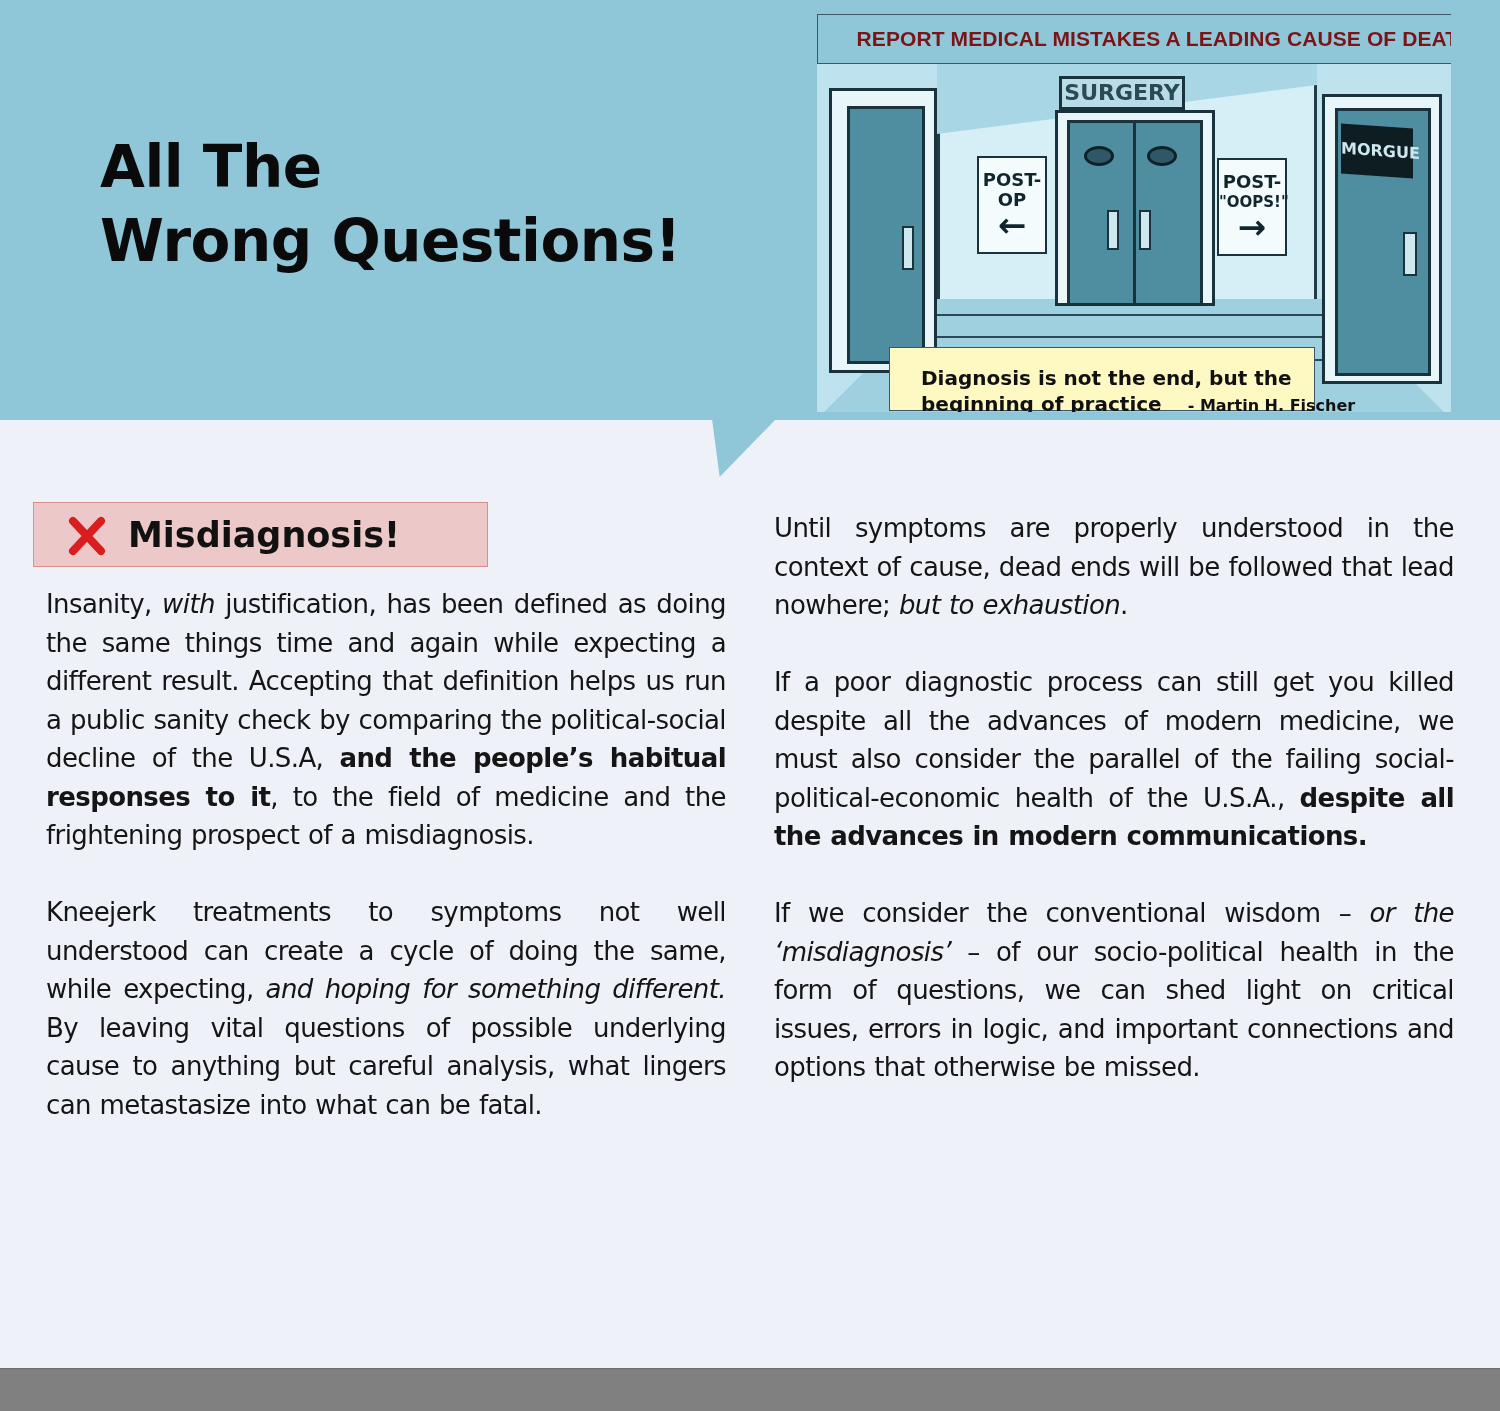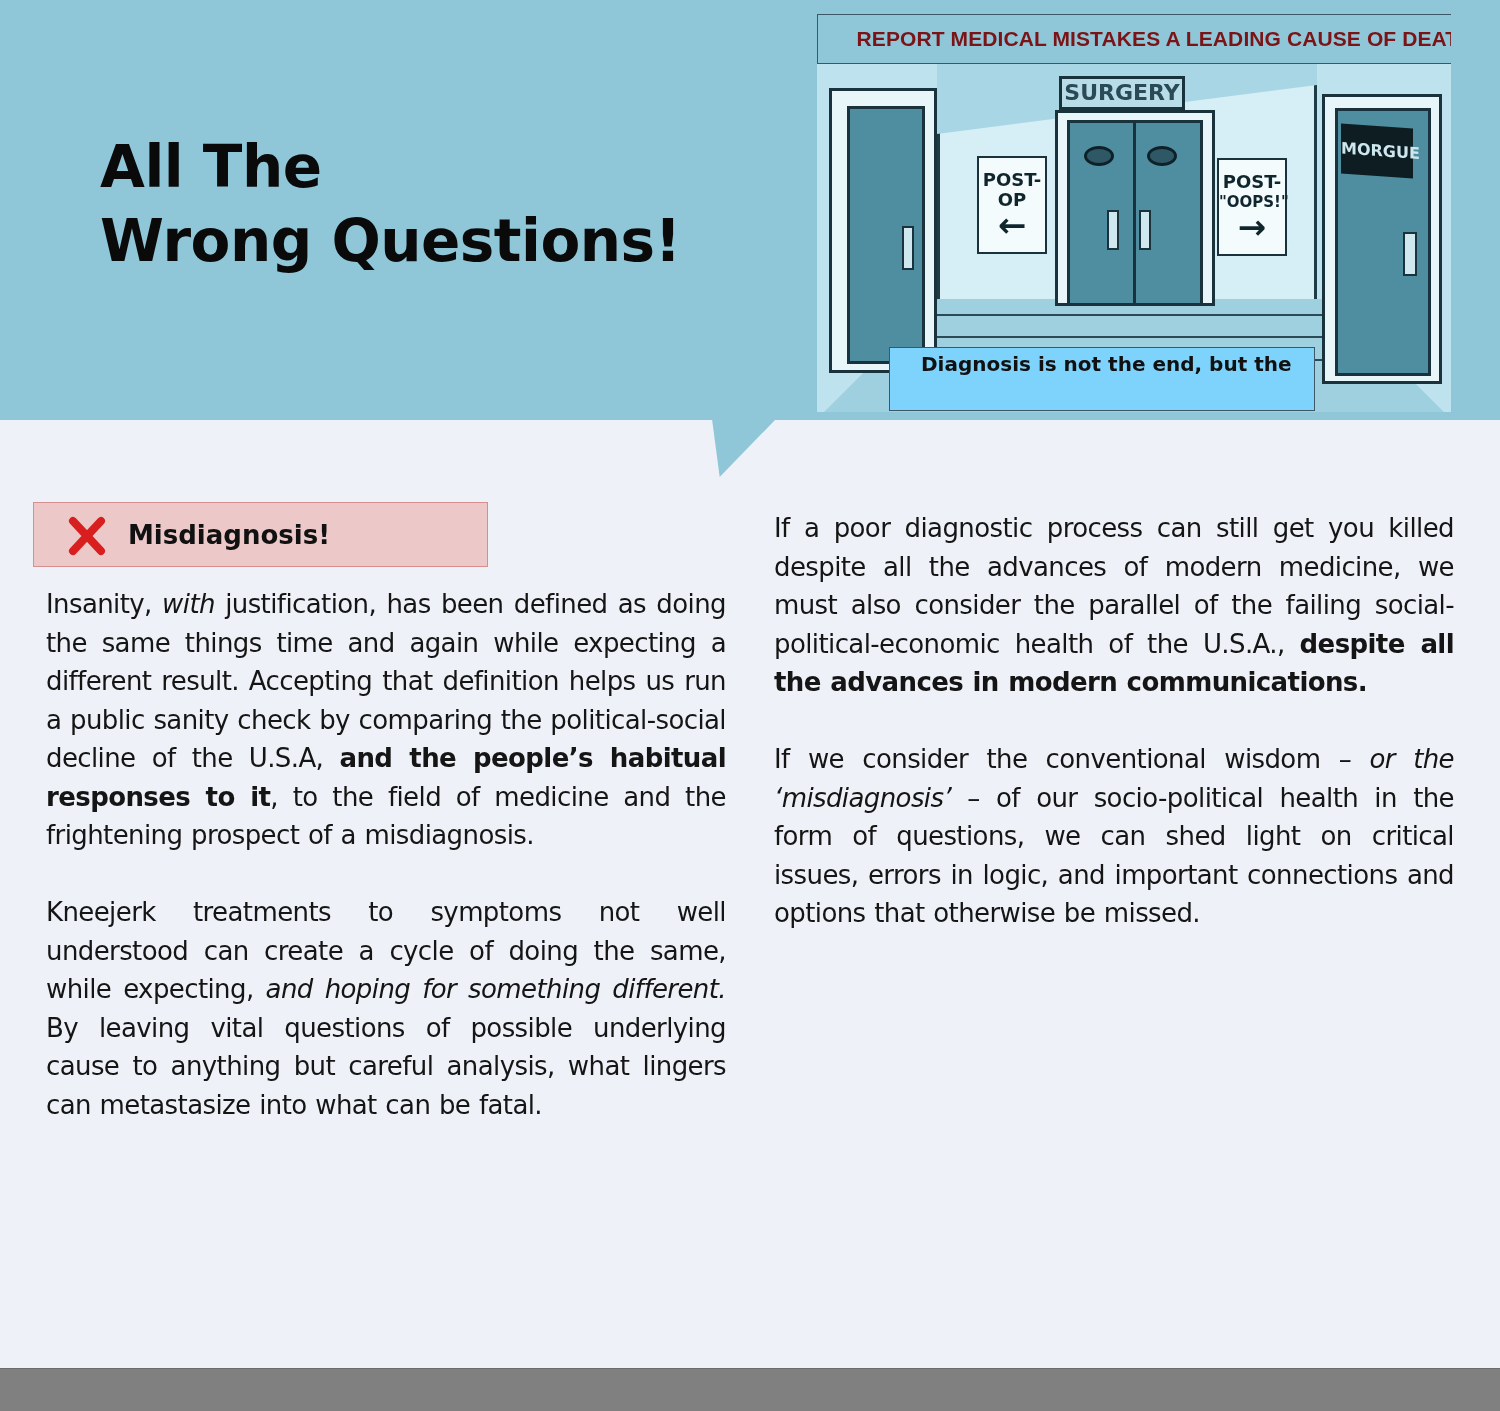--- a/index.html
+++ b/index.html
@@ -82,39 +82,39 @@
   }
   .morgue-sign {
     position: absolute; left: 524px; top: 112px; width: 72px; height: 50px;
     background: #0e1d22; color: #cde7ee;
     font-family: "DejaVu Sans", sans-serif; font-weight: bold;
     font-size: 16px; text-align: center; line-height: 50px;
     transform: skewY(4deg);
   }
   .quote-box {
     position: absolute; left: 72px; top: 333px; width: 426px; height: 64px;
-    background: #7dd3fc; border: 1.5px solid #3c5866;
-    padding: 3px 0 0 31px; z-index: 3;
+    background: #fef9c3; border: 1.5px solid #3c5866;
+    padding: 17px 0 0 31px; z-index: 3;
     font-family: "DejaVu Sans", sans-serif; font-weight: bold;
     font-size: 20px; line-height: 26px; color: #111;
   }
   .quote-line { display: block; white-space: nowrap; }
   .quote-author { font-size: 16px; margin-left: 26px; }
 
   
   .callout {
     position: absolute; left: 33px; top: 502px; width: 455px; height: 65px;
     background: #ecc8c8; border: 1.5px solid #d68e8e;
     display: flex; align-items: center;
   }
   .x-icon { position: absolute; left: 33px; top: 12px; width: 40px; height: 42px; }
   .callout-label {
     position: absolute; left: 94px; top: 16px;
     font-family: "DejaVu Sans", sans-serif; font-weight: bold;
-    font-size: 26px; color: #111; line-height: 32px;
+    font-size: 35px; color: #111; line-height: 32px;
   }
 
   
   .col {
     position: absolute; text-align: justify;
     font-family: "DejaVu Sans", sans-serif;
     font-size: 26px; line-height: 38.5px; color: #151515;
     letter-spacing: -0.6px; word-spacing: 1px;
   }
   .col-left { left: 46px; top: 585px; width: 680px; }
@@ -175,34 +175,36 @@
     <span class="arrow">→</span>
   </div>
 
   <div class="door-frame" style="left:505px;top:80px;width:120px;height:290px;"></div>
   <div class="door" style="left:518px;top:94px;width:96px;height:268px;"></div>
   <div class="morgue-sign">MORGUE</div>
   <div class="door-window" style="left:586px;top:218px;width:14px;height:44px;"></div>
 
   <div class="quote-box">
     <span class="quote-line">Diagnosis is not the end, but the</span>
+    <span class="quote-line"><span>beginning of practice</span><span class="quote-author">- Martin H. Fischer</span></span>
   </div>
 </div>
 
 <div class="callout">
   <svg class="x-icon" viewBox="0 0 40 42">
     <line x1="6" y1="6" x2="34" y2="36" stroke="#d81e1e" stroke-width="8" stroke-linecap="round"></line>
     <line x1="34" y1="6" x2="6" y2="36" stroke="#d81e1e" stroke-width="8" stroke-linecap="round"></line>
   </svg>
   <span class="callout-label">Misdiagnosis!</span>
 </div>
 
 <div class="col col-left">
   <p class="para"><span>Insanity, </span><span class="i">with</span><span> justification, has been defined as doing the same things time and again while expecting a different result. Accepting that definition helps us run a public sanity check by comparing the political-social decline of the U.S.A, </span><span class="b">and the people’s habitual responses to it</span><span>, to the field of medicine and the frightening prospect of a misdiagnosis.</span></p>
   <p class="para"><span>Kneejerk treatments to symptoms not well understood can create a cycle of doing the same, while expecting, </span><span class="i">and hoping for something different.</span><span> By leaving vital questions of possible underlying cause to anything but careful analysis, what lingers can metastasize into what can be fatal.</span></p>
 </div>
 
 <div class="col col-right">
+  <p class="para"><span>Until symptoms are properly understood in the context of cause, dead ends will be followed that lead nowhere; </span><span class="i">but to exhaustion</span><span>.</span></p>
   <p class="para"><span>If a poor diagnostic process can still get you killed despite all the advances of modern medicine, we must also consider the parallel of the failing social-political-economic health of the U.S.A., </span><span class="b">despite all the advances in modern communications.</span></p>
   <p class="para"><span>If we consider the conventional wisdom – </span><span class="i">or the ‘misdiagnosis’</span><span> – of our socio-political health in the form of questions, we can shed light on critical issues, errors in logic, and important connections and options that otherwise be missed.</span></p>
 </div>
 
 <div class="footer-bar"></div>
 
 </body></html>

